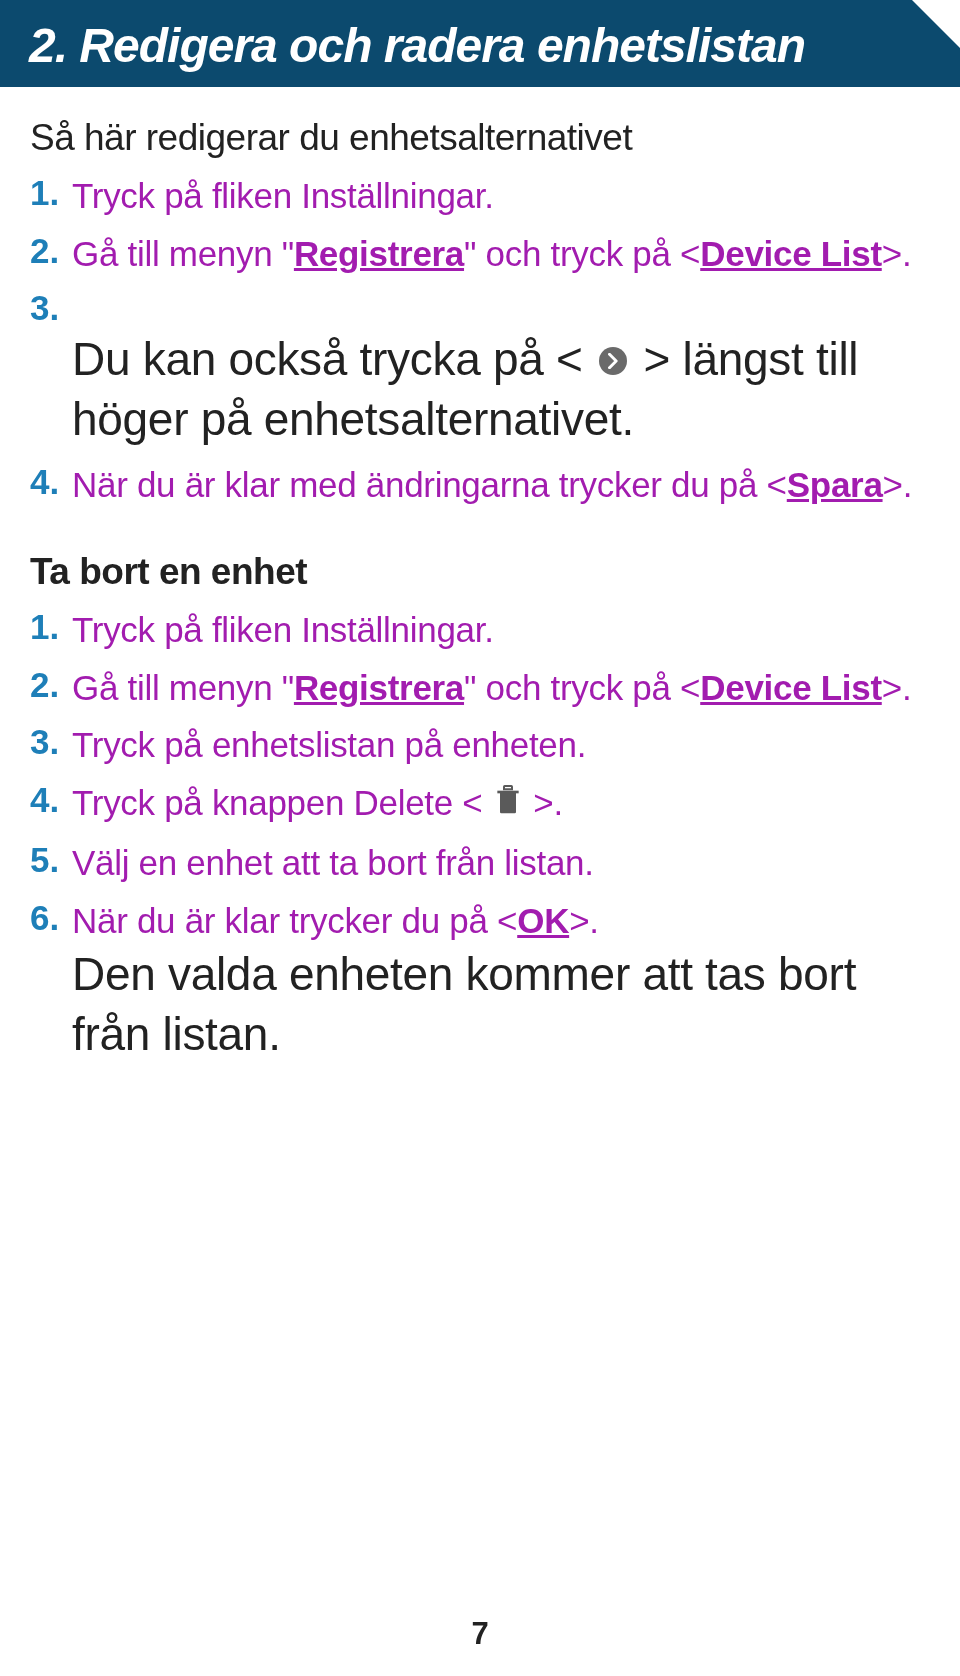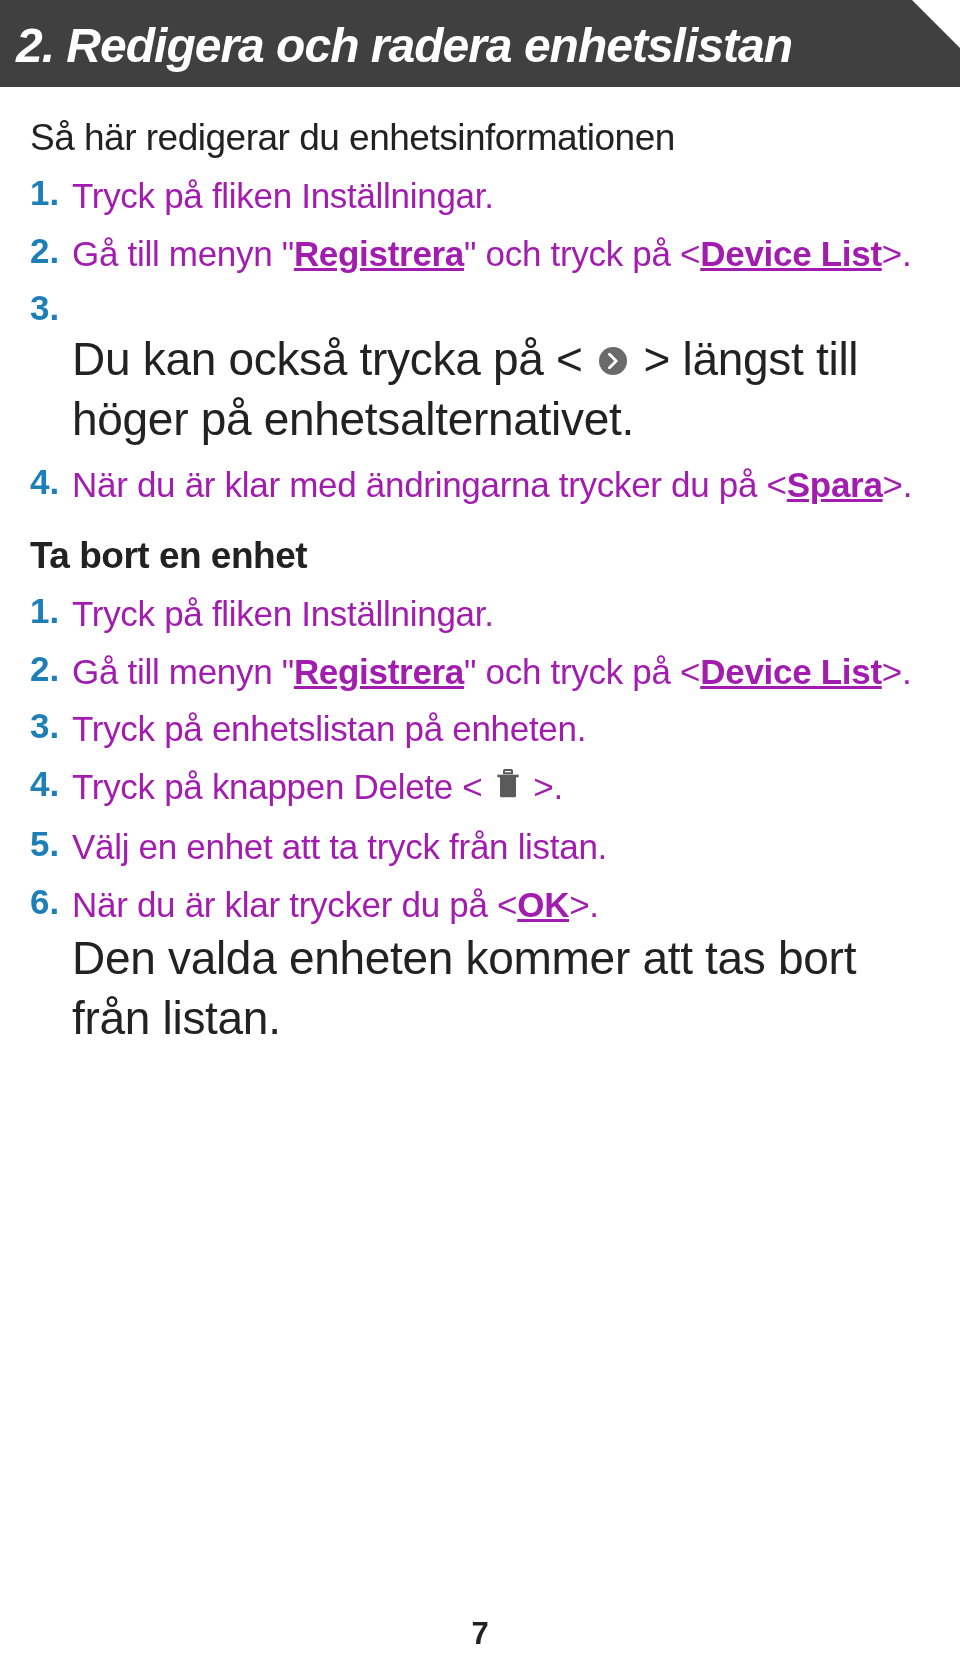--- a/index.html
+++ b/index.html
@@ -44,22 +44,22 @@
       position: absolute;
       top: 42px;
       right: -13px;
       width: 80px;
       height: 1.5px;
       background: #1e7fb8;
       transform: rotate(45deg);
       transform-origin: right;
     }
     .header-bar {
-      background: #404040;
-      padding: 18px 30px 14px 16px;
+      background: #0c4a6e;
+      padding: 18px 30px 14px 29px;
       margin-right: 0;
       position: relative;
     }
     .header-title {
       color: #ffffff;
       font-size: 48px;
       font-weight: bold;
       font-style: italic;
       letter-spacing: -1px;
       font-family: "Helvetica Neue", Helvetica, Arial, sans-serif;
@@ -71,21 +71,21 @@
       font-size: 37px;
       font-weight: normal;
       color: #222;
       margin-bottom: 14px;
       letter-spacing: -0.5px;
     }
     .section-title {
       font-size: 37px;
       font-weight: bold;
       color: #222;
-      margin-top: 28px;
+      margin-top: 44px;
       margin-bottom: 14px;
       letter-spacing: -0.5px;
     }
     .step {
       display: flex;
       align-items: flex-start;
       margin-bottom: 12px;
       gap: 10px;
     }
     .step-number {
@@ -162,21 +162,21 @@
 
 <div class="page-container">
   <div class="corner-line"></div>
   <div class="corner-triangle"></div>
 
   <div class="header-bar">
     <h1 class="header-title">2. Redigera och radera enhetslistan</h1>
   </div>
 
   <div class="content">
-    <h2 class="subtitle">Så här redigerar du enhetsinformationen</h2>
+    <h2 class="subtitle">Så här redigerar du enhetsalternativet</h2>
 
     <div class="step">
       <span class="step-number">1.</span>
       <span class="step-text">Tryck på fliken Inställningar.</span>
     </div>
 
     <div class="step">
       <span class="step-number">2.</span>
       <span class="step-text"><span>Gå till menyn "</span><span class="bold">Registrera</span><span>" och tryck på &lt;</span><span class="bold">Device List</span><span>&gt;.</span></span>
     </div>
@@ -218,21 +218,21 @@
       <span class="step-number">4.</span>
       <span class="step-text"><span>Tryck på knappen Delete &lt; </span><span class="trash-icon inline-icon"><svg viewBox="0 0 18 22">
               <path d="M3 5 L3 20 Q3 21 4 21 L14 21 Q15 21 15 20 L15 5 Z" fill="#5a5a5a"></path>
               <path d="M1 4 L17 4 L17 6 L1 6 Z" fill="#5a5a5a"></path>
               <path d="M6 1 Q6 0.5 6.5 0.5 L11.5 0.5 Q12 0.5 12 1 L12 3 L6 3 Z" fill="none" stroke="#5a5a5a" stroke-width="1.5"></path>
             </svg></span><span> &gt;.</span></span>
     </div>
 
     <div class="step">
       <span class="step-number">5.</span>
-      <span class="step-text">Välj en enhet att ta tryck från listan.</span>
+      <span class="step-text">Välj en enhet att ta bort från listan.</span>
     </div>
 
     <div class="step">
       <span class="step-number">6.</span>
       <span class="step-text"><span>När du är klar trycker du på &lt;</span><span class="bold">OK</span><span>&gt;.</span></span>
     </div>
     <div class="step-sub">Den valda enheten kommer att tas bort från listan.</div>
 
   </div>
 

